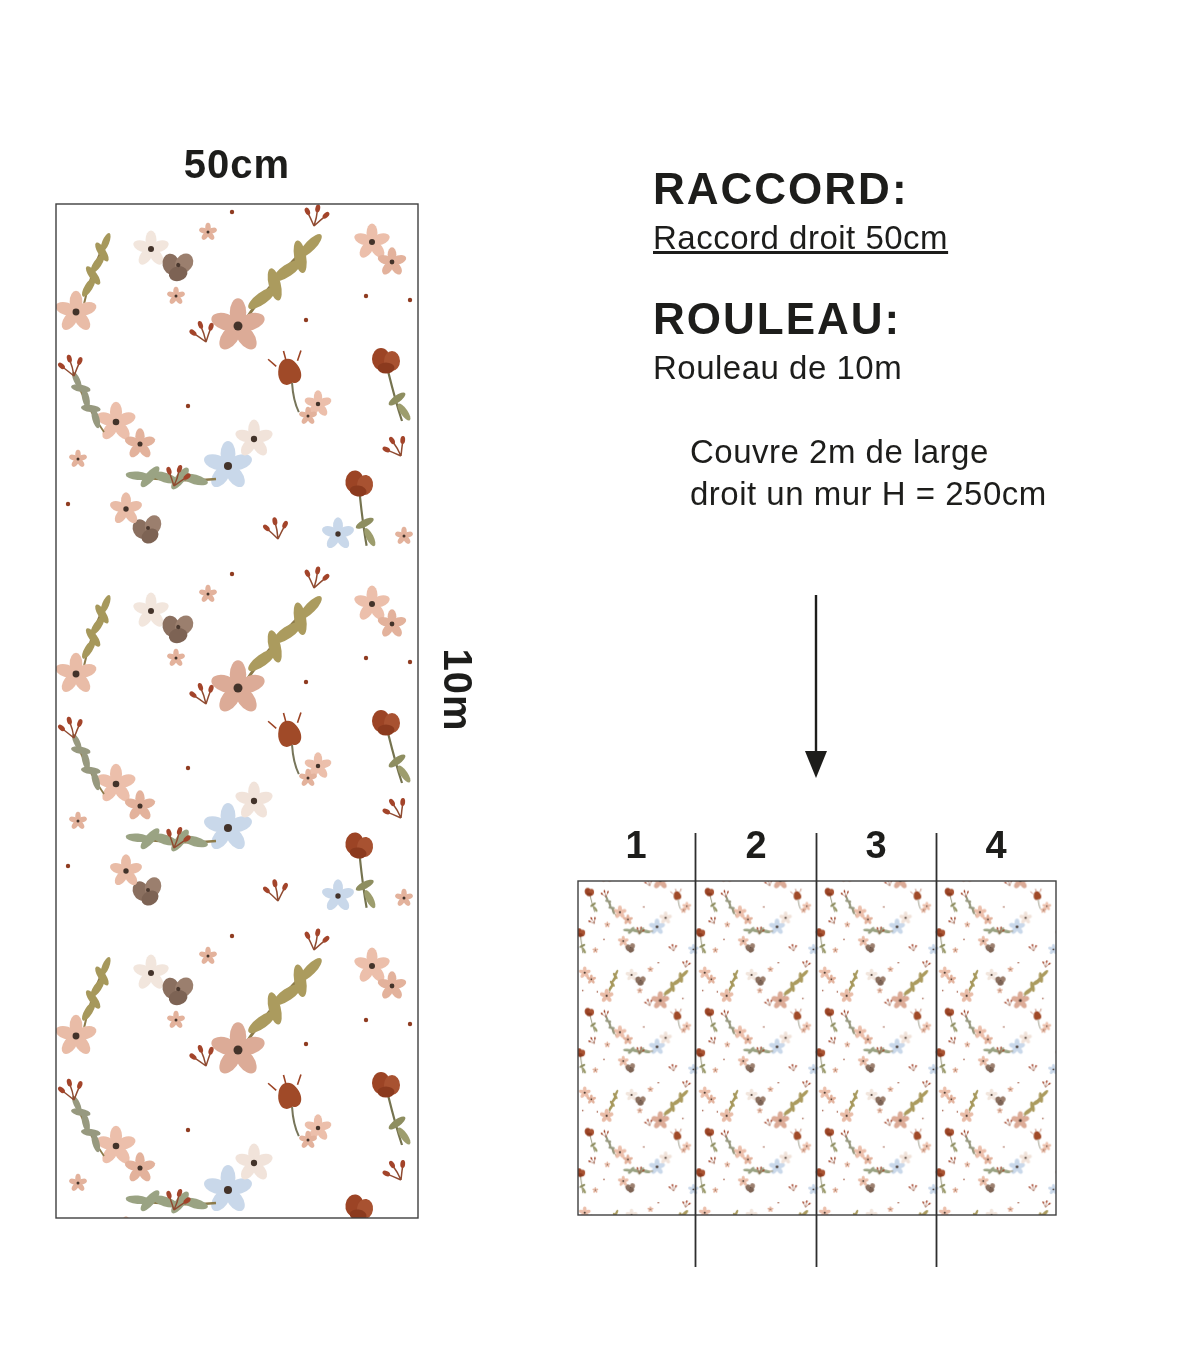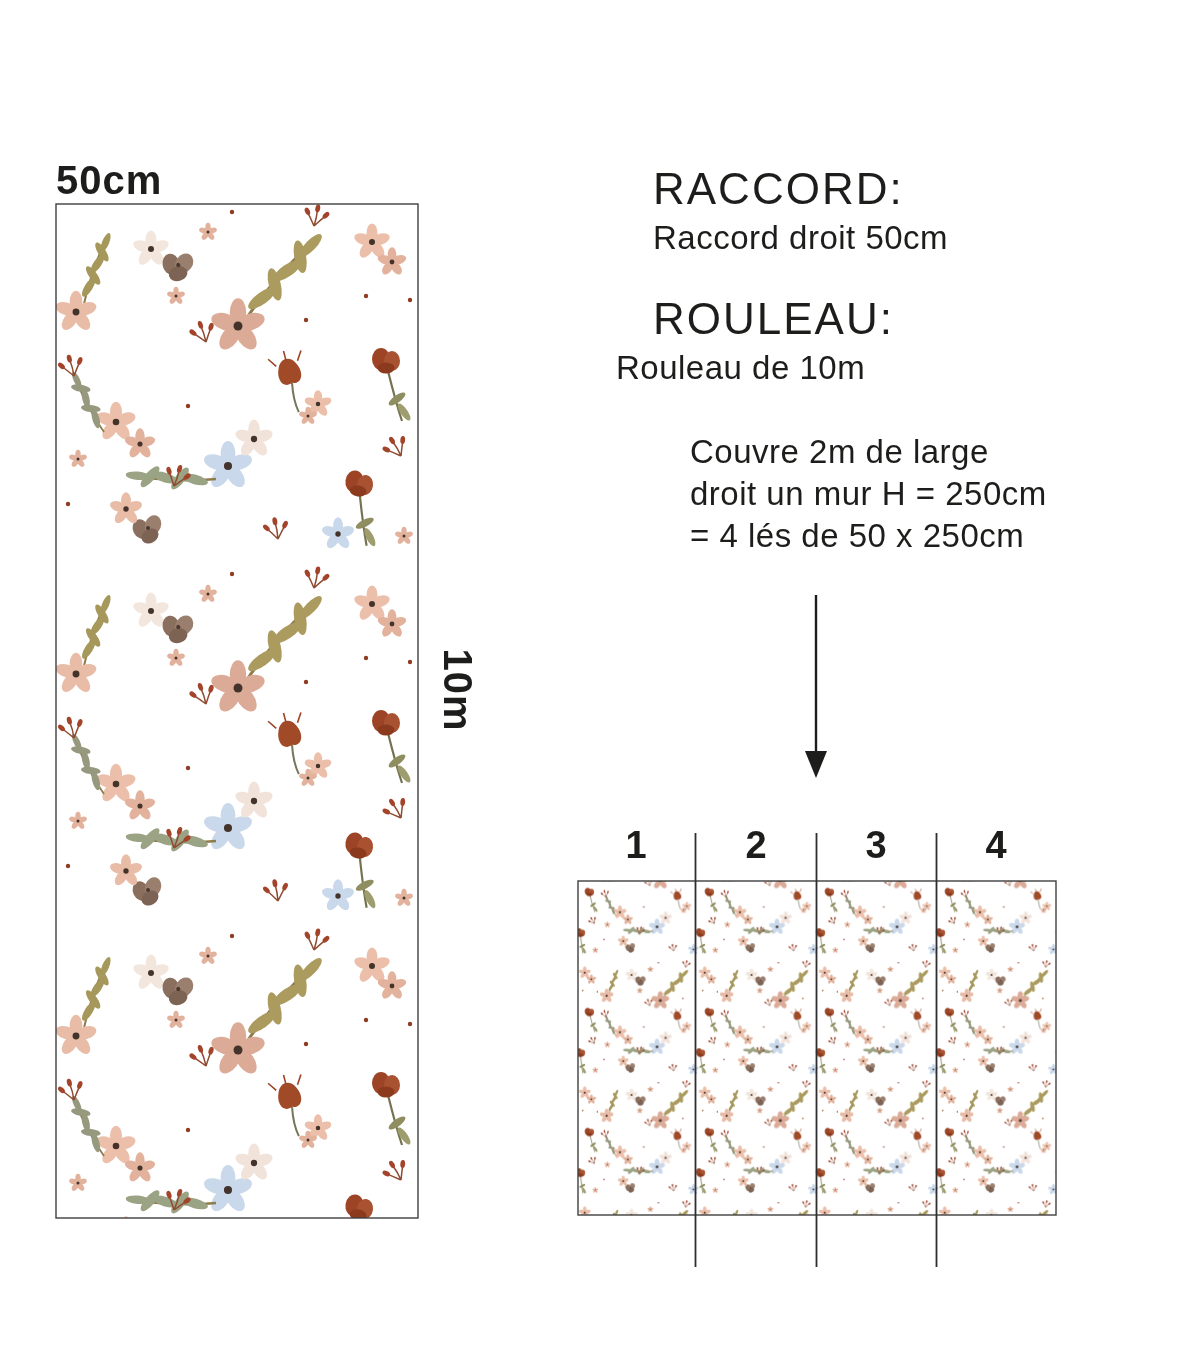--- a/index.html
+++ b/index.html
@@ -3,21 +3,21 @@
 <meta charset="utf-8">
 <style>
   html,body { margin:0; padding:0; background:#ffffff; }
   .page {
     position:relative; width:1200px; height:1353px; background:#ffffff;
     font-family:"Liberation Sans", sans-serif; color:#1d1d1b; overflow:hidden;
   }
   .diagram-svg { position:absolute; left:0; top:0; }
   .lbl-big { position:absolute; font-size:40px; font-weight:700; letter-spacing:1px; }
   .lbl-rot { transform:translate(-50%,-50%) rotate(90deg); white-space:nowrap; }
-  .heading { position:absolute; font-size:44px; font-weight:400; letter-spacing:2px; white-space:nowrap; }
+  .heading { position:absolute; font-size:44px; font-weight:700; letter-spacing:2px; white-space:nowrap; }
   .body-line { position:absolute; font-size:33px; font-weight:400; letter-spacing:0.5px; white-space:nowrap; }
   .coverage { position:absolute; font-size:33px; font-weight:400; letter-spacing:0.5px; line-height:42px; white-space:nowrap; }
   .strip-num { position:absolute; width:90px; text-align:center; font-size:38px; font-weight:700; }
 </style>
 </head>
 <body>
 
 <div class="page">
 
   <svg class="diagram-svg" width="1200" height="1353" viewBox="0 0 1200 1353">
@@ -127,32 +127,31 @@
     <line x1="695.5" y1="833" x2="695.5" y2="1267" stroke="#2e2e2e" stroke-width="1.8"></line>
     <line x1="816.5" y1="833" x2="816.5" y2="1267" stroke="#2e2e2e" stroke-width="1.8"></line>
     <line x1="936.5" y1="833" x2="936.5" y2="1267" stroke="#2e2e2e" stroke-width="1.8"></line>
 
     <g>
       <line x1="816" y1="595" x2="816" y2="753" stroke="#1d1d1b" stroke-width="2.4"></line>
       <polygon points="805,751 827,751 816,778" fill="#1d1d1b"></polygon>
     </g>
   </svg>
 
-  <div class="lbl-big" style="left:56px; top:158px; width:362px; text-align:left;">50cm</div>
+  <div class="lbl-big" style="left:56px; top:142px; width:362px; text-align:center;">50cm</div>
   <div class="lbl-big lbl-rot" style="left:457px; top:690px;">10m</div>
 
   <div class="heading" style="left:653px; top:164px;">RACCORD:</div>
-  <div class="body-line" style="left:653px; top:219px;">Raccord droit 50cm</div>
+  <div class="body-line" style="left:653px; top:219px;text-decoration:underline;">Raccord droit 50cm</div>
   <div class="heading" style="left:653px; top:294px;">ROULEAU:</div>
-  <div class="body-line" style="left:616px; top:349px;">Rouleau de 10m</div>
+  <div class="body-line" style="left:653px; top:349px;">Rouleau de 10m</div>
 
   <div class="coverage" style="left:690px; top:431px;">
     <div>Couvre 2m de large</div>
     <div>droit un mur H = 250cm</div>
-    <div>= 4 lés de 50 x 250cm</div>
   </div>
 
   <div class="strip-num" style="left:591px; top:824px;">1</div>
   <div class="strip-num" style="left:711px; top:824px;">2</div>
   <div class="strip-num" style="left:831px; top:824px;">3</div>
   <div class="strip-num" style="left:951px; top:824px;">4</div>
 
 </div>
 
 </body></html>

